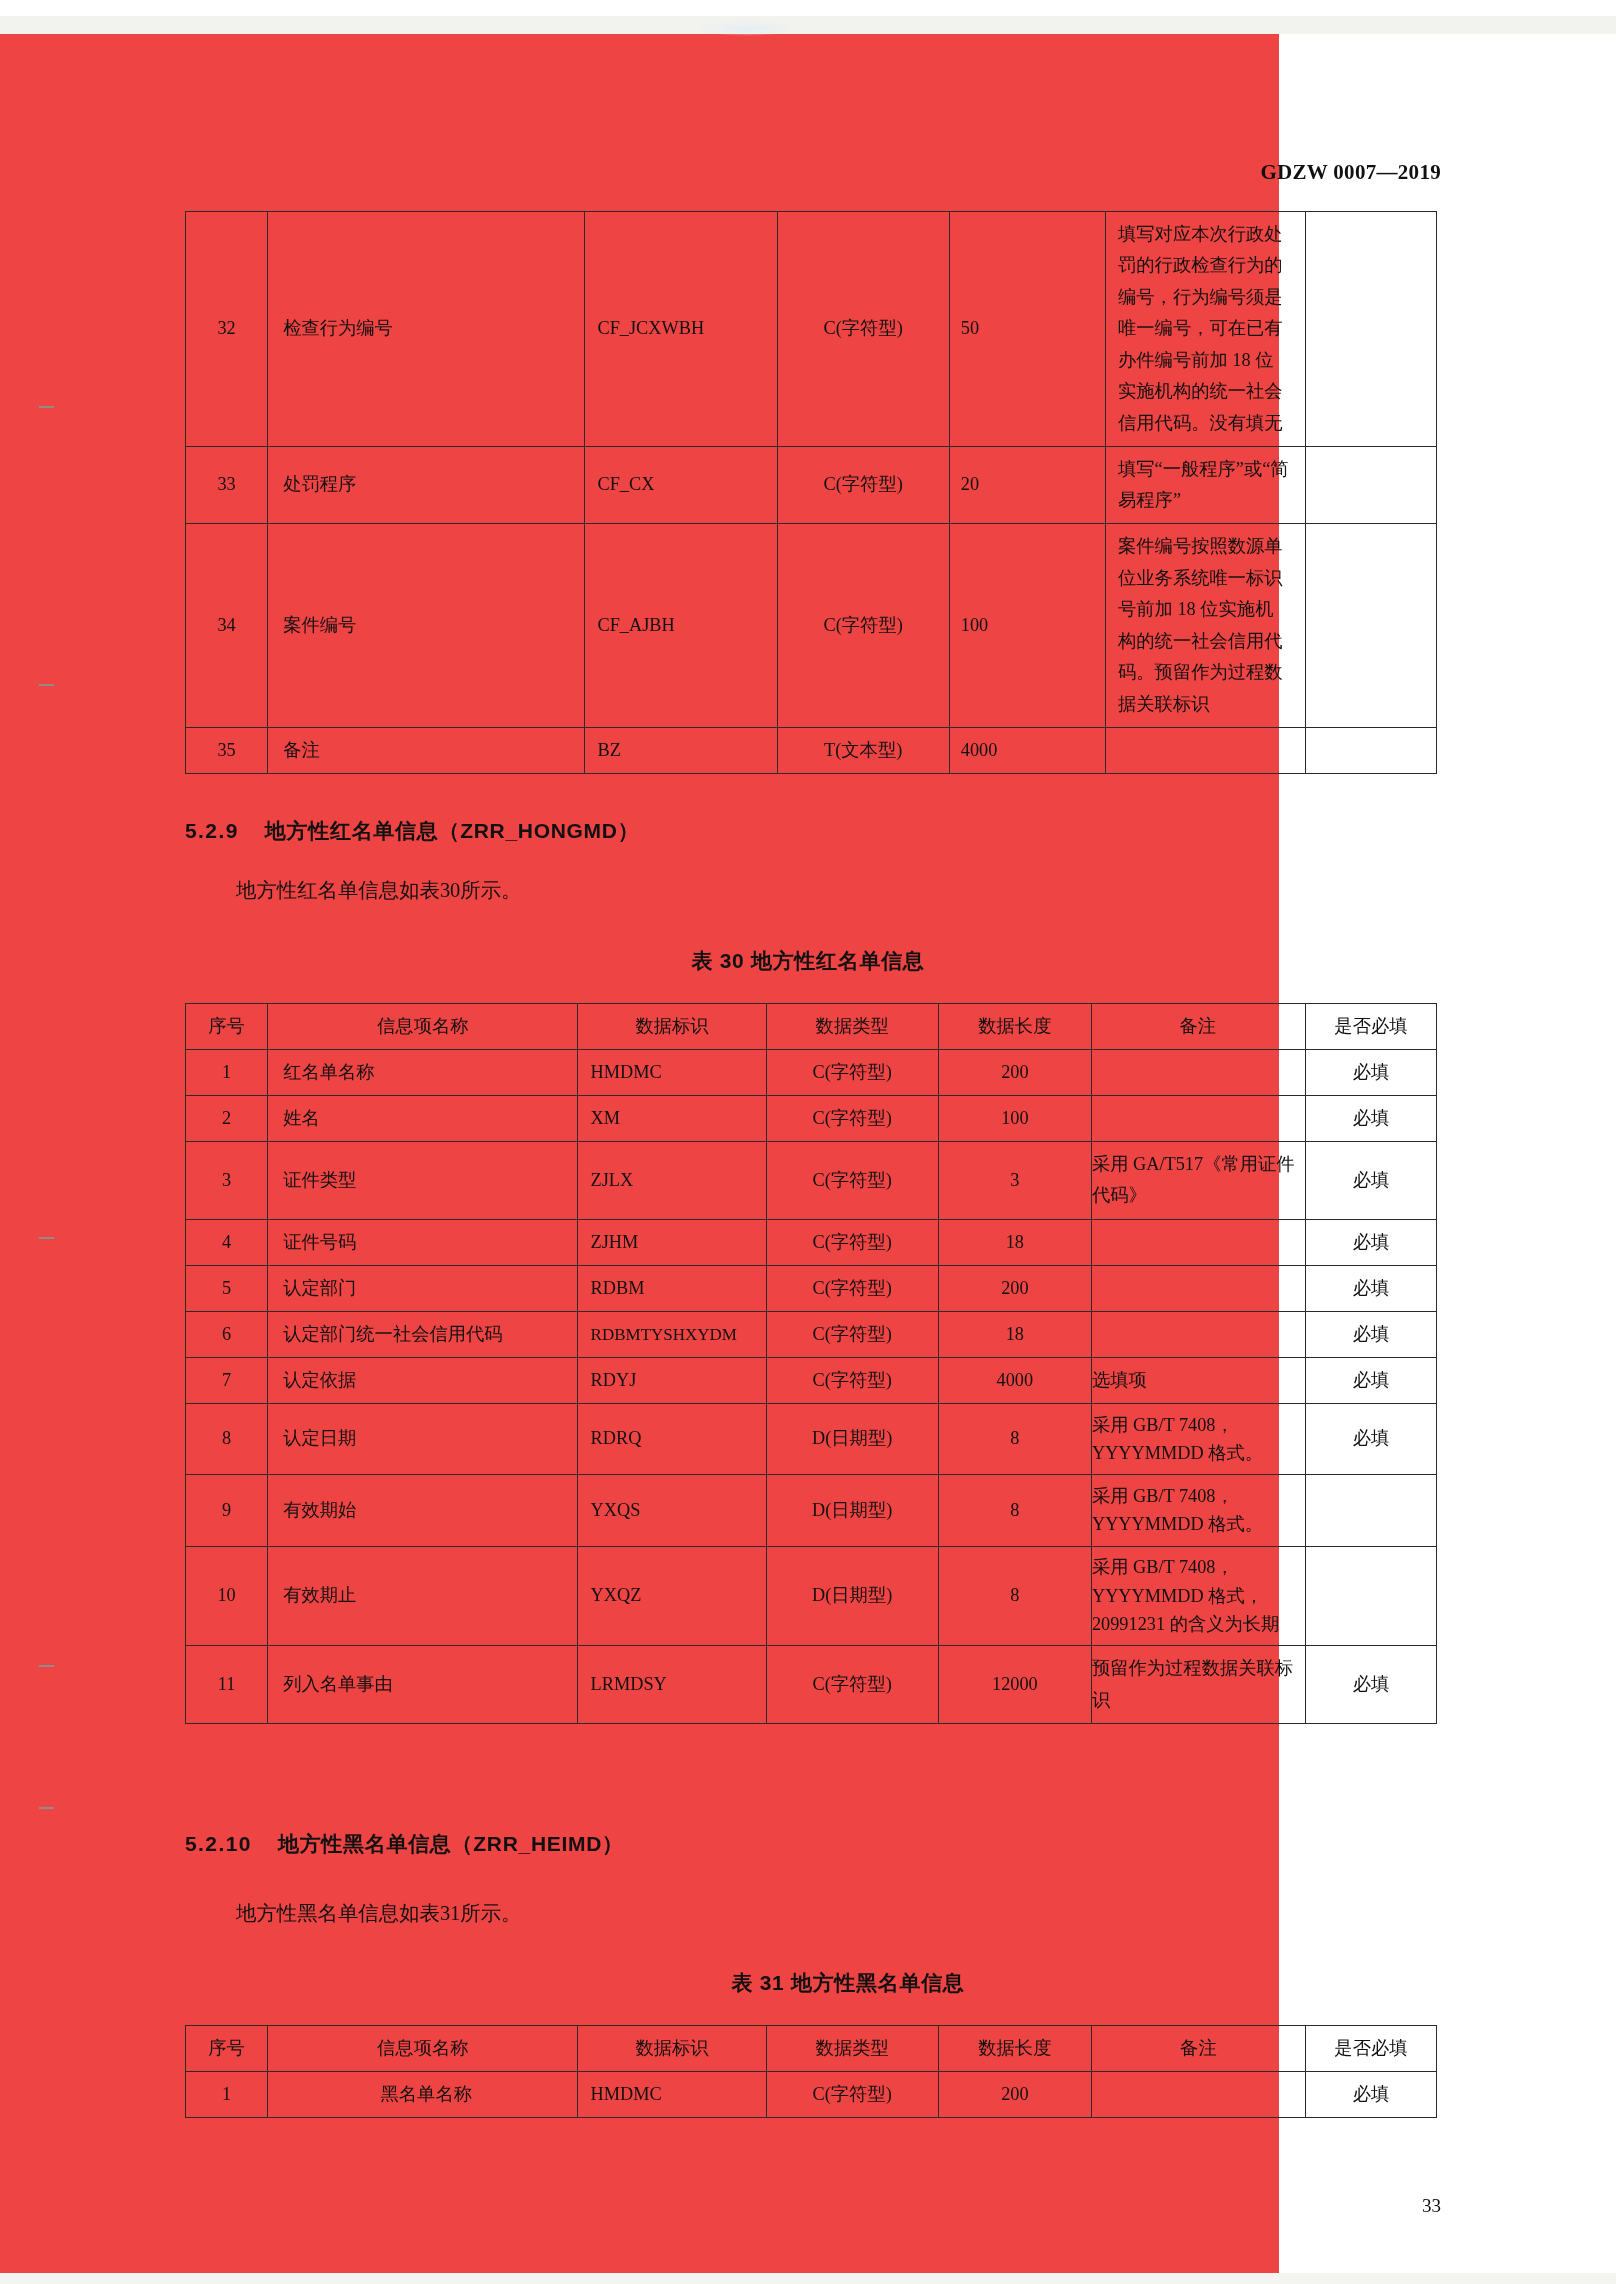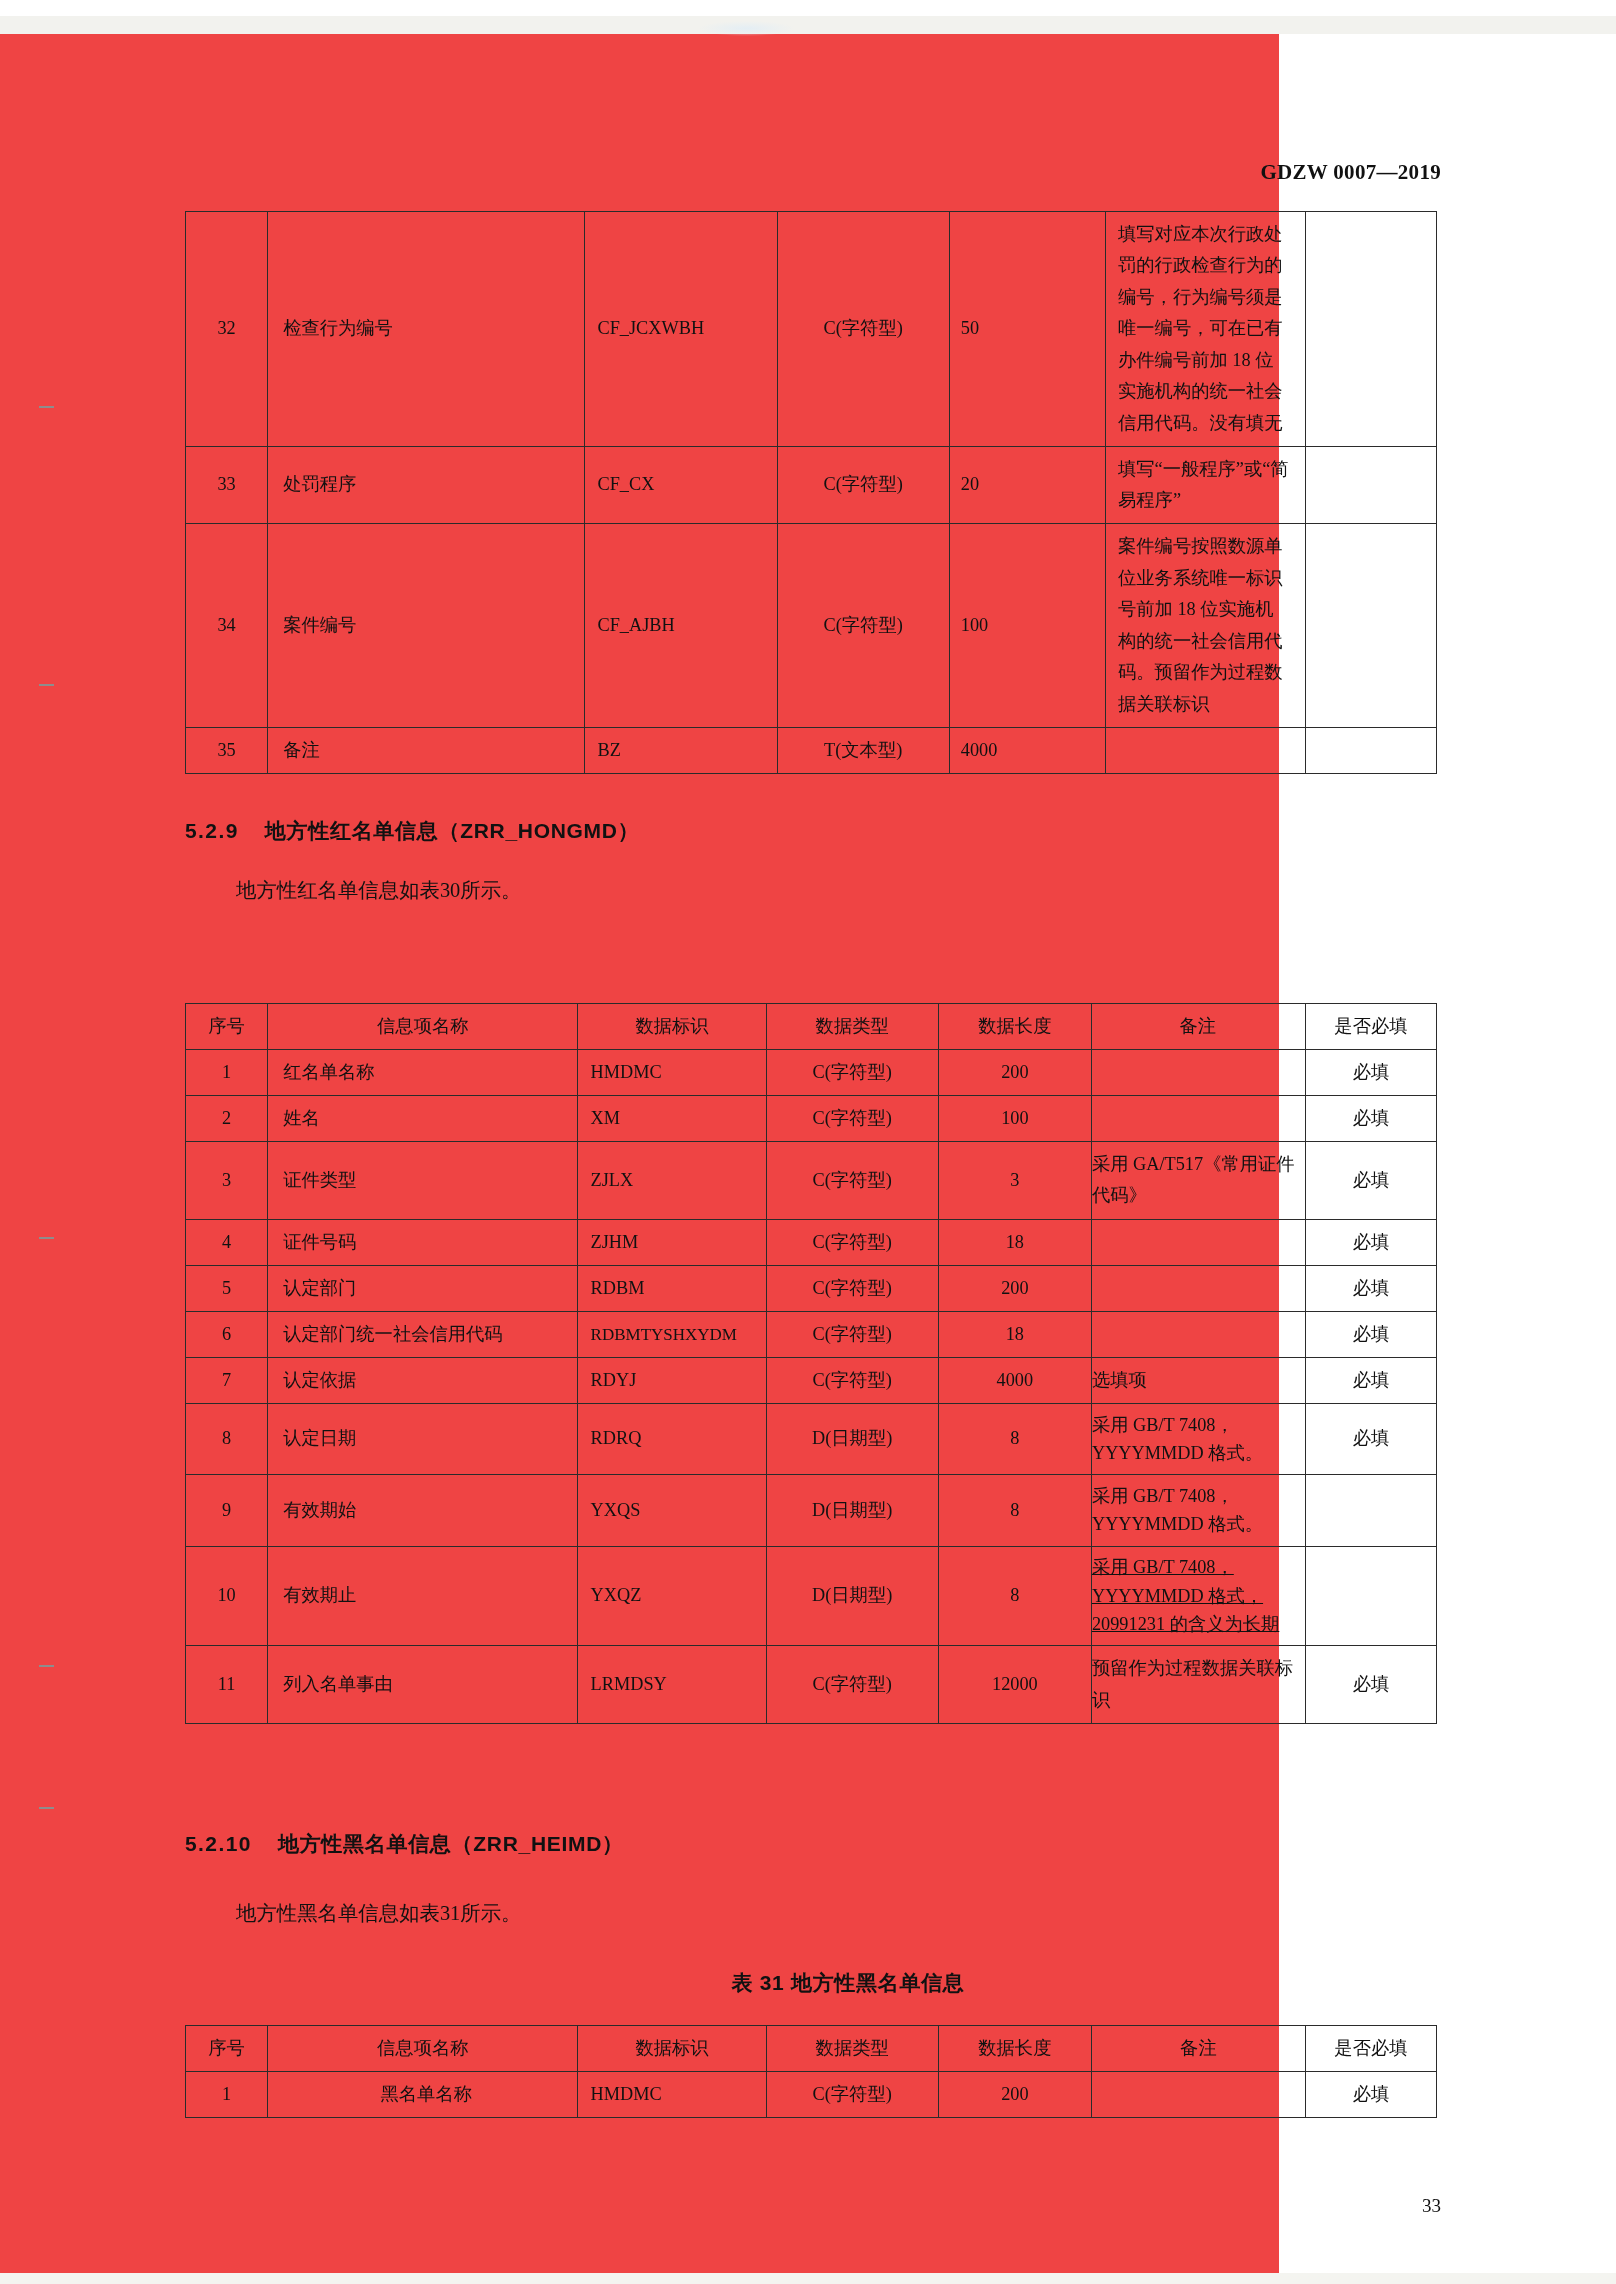--- a/index.html
+++ b/index.html
@@ -217,20 +217,21 @@
         </tr>
       </tbody>
     </table>
 
     <div class="section-heading" style="top:793px;margin-top:8px;">
       <span class="num">5.2.9</span>
       &nbsp;&nbsp;
       <span>地方性红名单信息（ZRR_HONGMD）</span>
     </div>
     <div class="para" style="top:860px;">地方性红名单信息如表30所示。</div>
+    <div class="table-caption" style="top:931px;">表 30 地方性红名单信息</div>
 
     <table class="doc" id="table-30">
       <tbody>
         <tr class="head">
           <td class="col-seq">序号</td>
           <td class="col-name">信息项名称</td>
           <td class="col-id">数据标识</td>
           <td class="col-type">数据类型</td>
           <td class="col-len">数据长度</td>
           <td class="col-remark" style="text-align:center;">备注</td>
@@ -316,21 +317,21 @@
           <td class="col-len">8</td>
           <td class="col-remark cell-multiline" style="line-height:1.55;">采用 GB/T 7408，YYYYMMDD 格式。</td>
           <td class="col-req"></td>
         </tr>
         <tr>
           <td class="col-seq">10</td>
           <td class="col-name">有效期止</td>
           <td class="col-id">YXQZ</td>
           <td class="col-type">D(日期型)</td>
           <td class="col-len">8</td>
-          <td class="col-remark cell-multiline" style="line-height:1.55;text-decoration:underline;">采用 GB/T 7408，YYYYMMDD 格式，20991231 的含义为长期</td>
+          <td class="col-remark cell-multiline" style="line-height:1.55;">采用 GB/T 7408，YYYYMMDD 格式，20991231 的含义为长期</td>
           <td class="col-req"></td>
         </tr>
         <tr>
           <td class="col-seq">11</td>
           <td class="col-name">列入名单事由</td>
           <td class="col-id">LRMDSY</td>
           <td class="col-type">C(字符型)</td>
           <td class="col-len">12000</td>
           <td class="col-remark">预留作为过程数据关联标识</td>
           <td class="col-req">必填</td>

